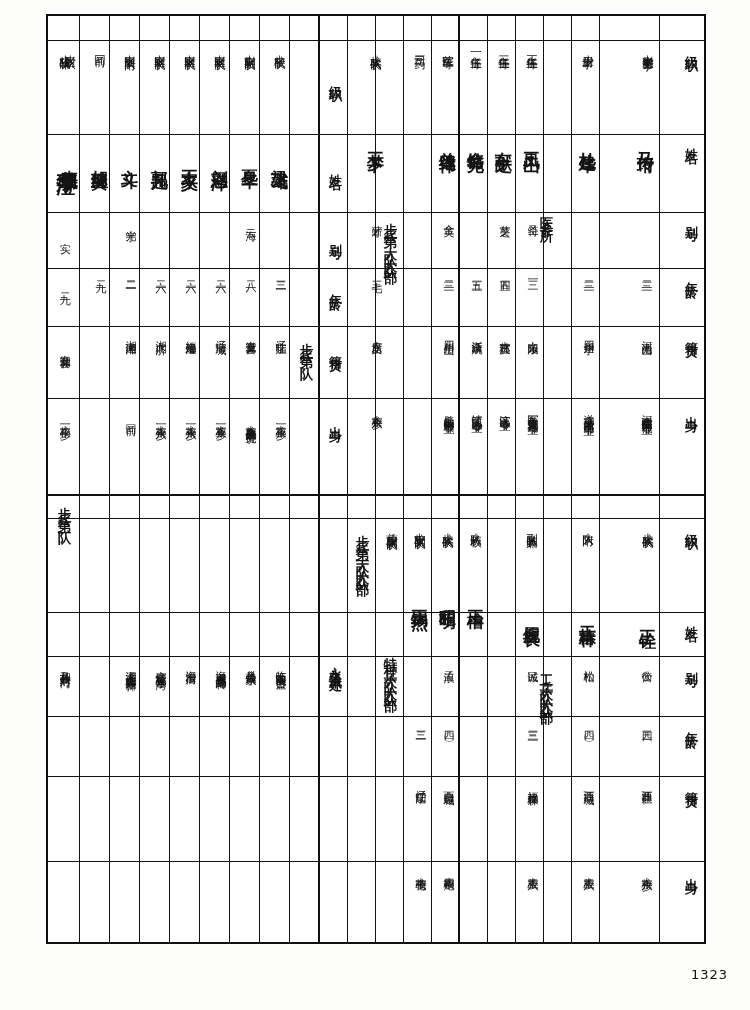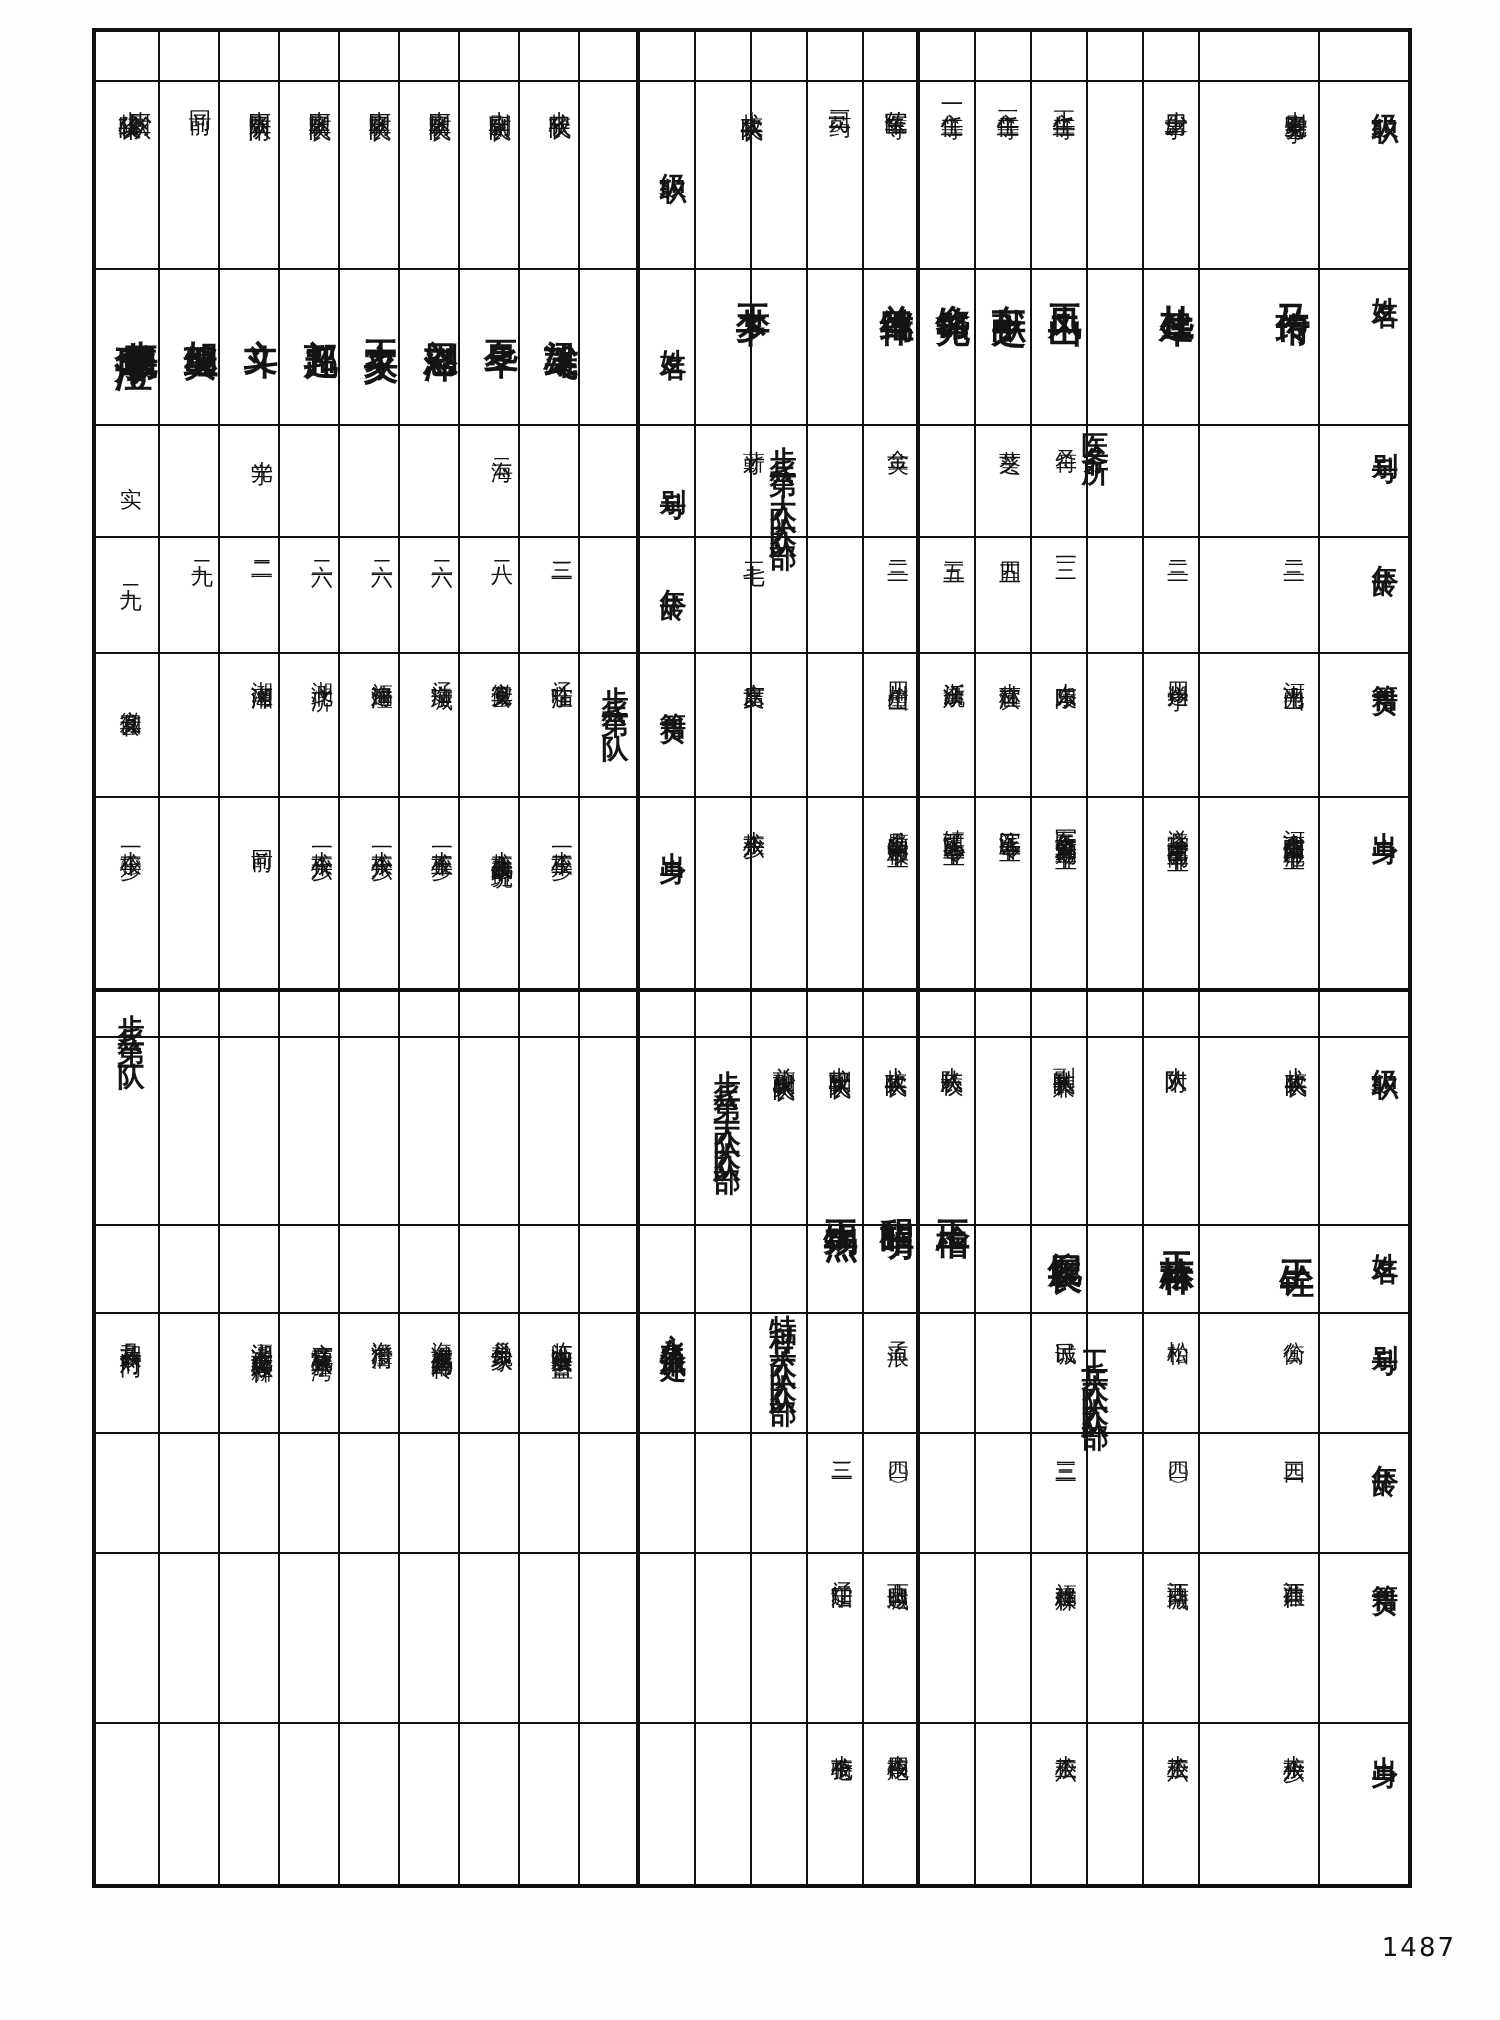--- a/index.html
+++ b/index.html
@@ -281,14 +281,14 @@
     <div class="vcell small" style="right:278px;top:706px;">三二</div>
     <div class="vcell small" style="right:278px;top:766px;">辽宁辽阳</div>
     <div class="vcell small" style="right:278px;top:852px;">本校七骑</div>
 
     <div class="vcell rank" style="right:306px;top:508px;">前少校副大队长</div>
 
     <div class="vcell sect" style="right:334px;top:508px;">步兵第二大队大队部</div>
 
   </div>
 
-  <div id="pagenum">1487</div>
+  <div id="pagenum">1323</div>
 </div>
 
 </body></html>

